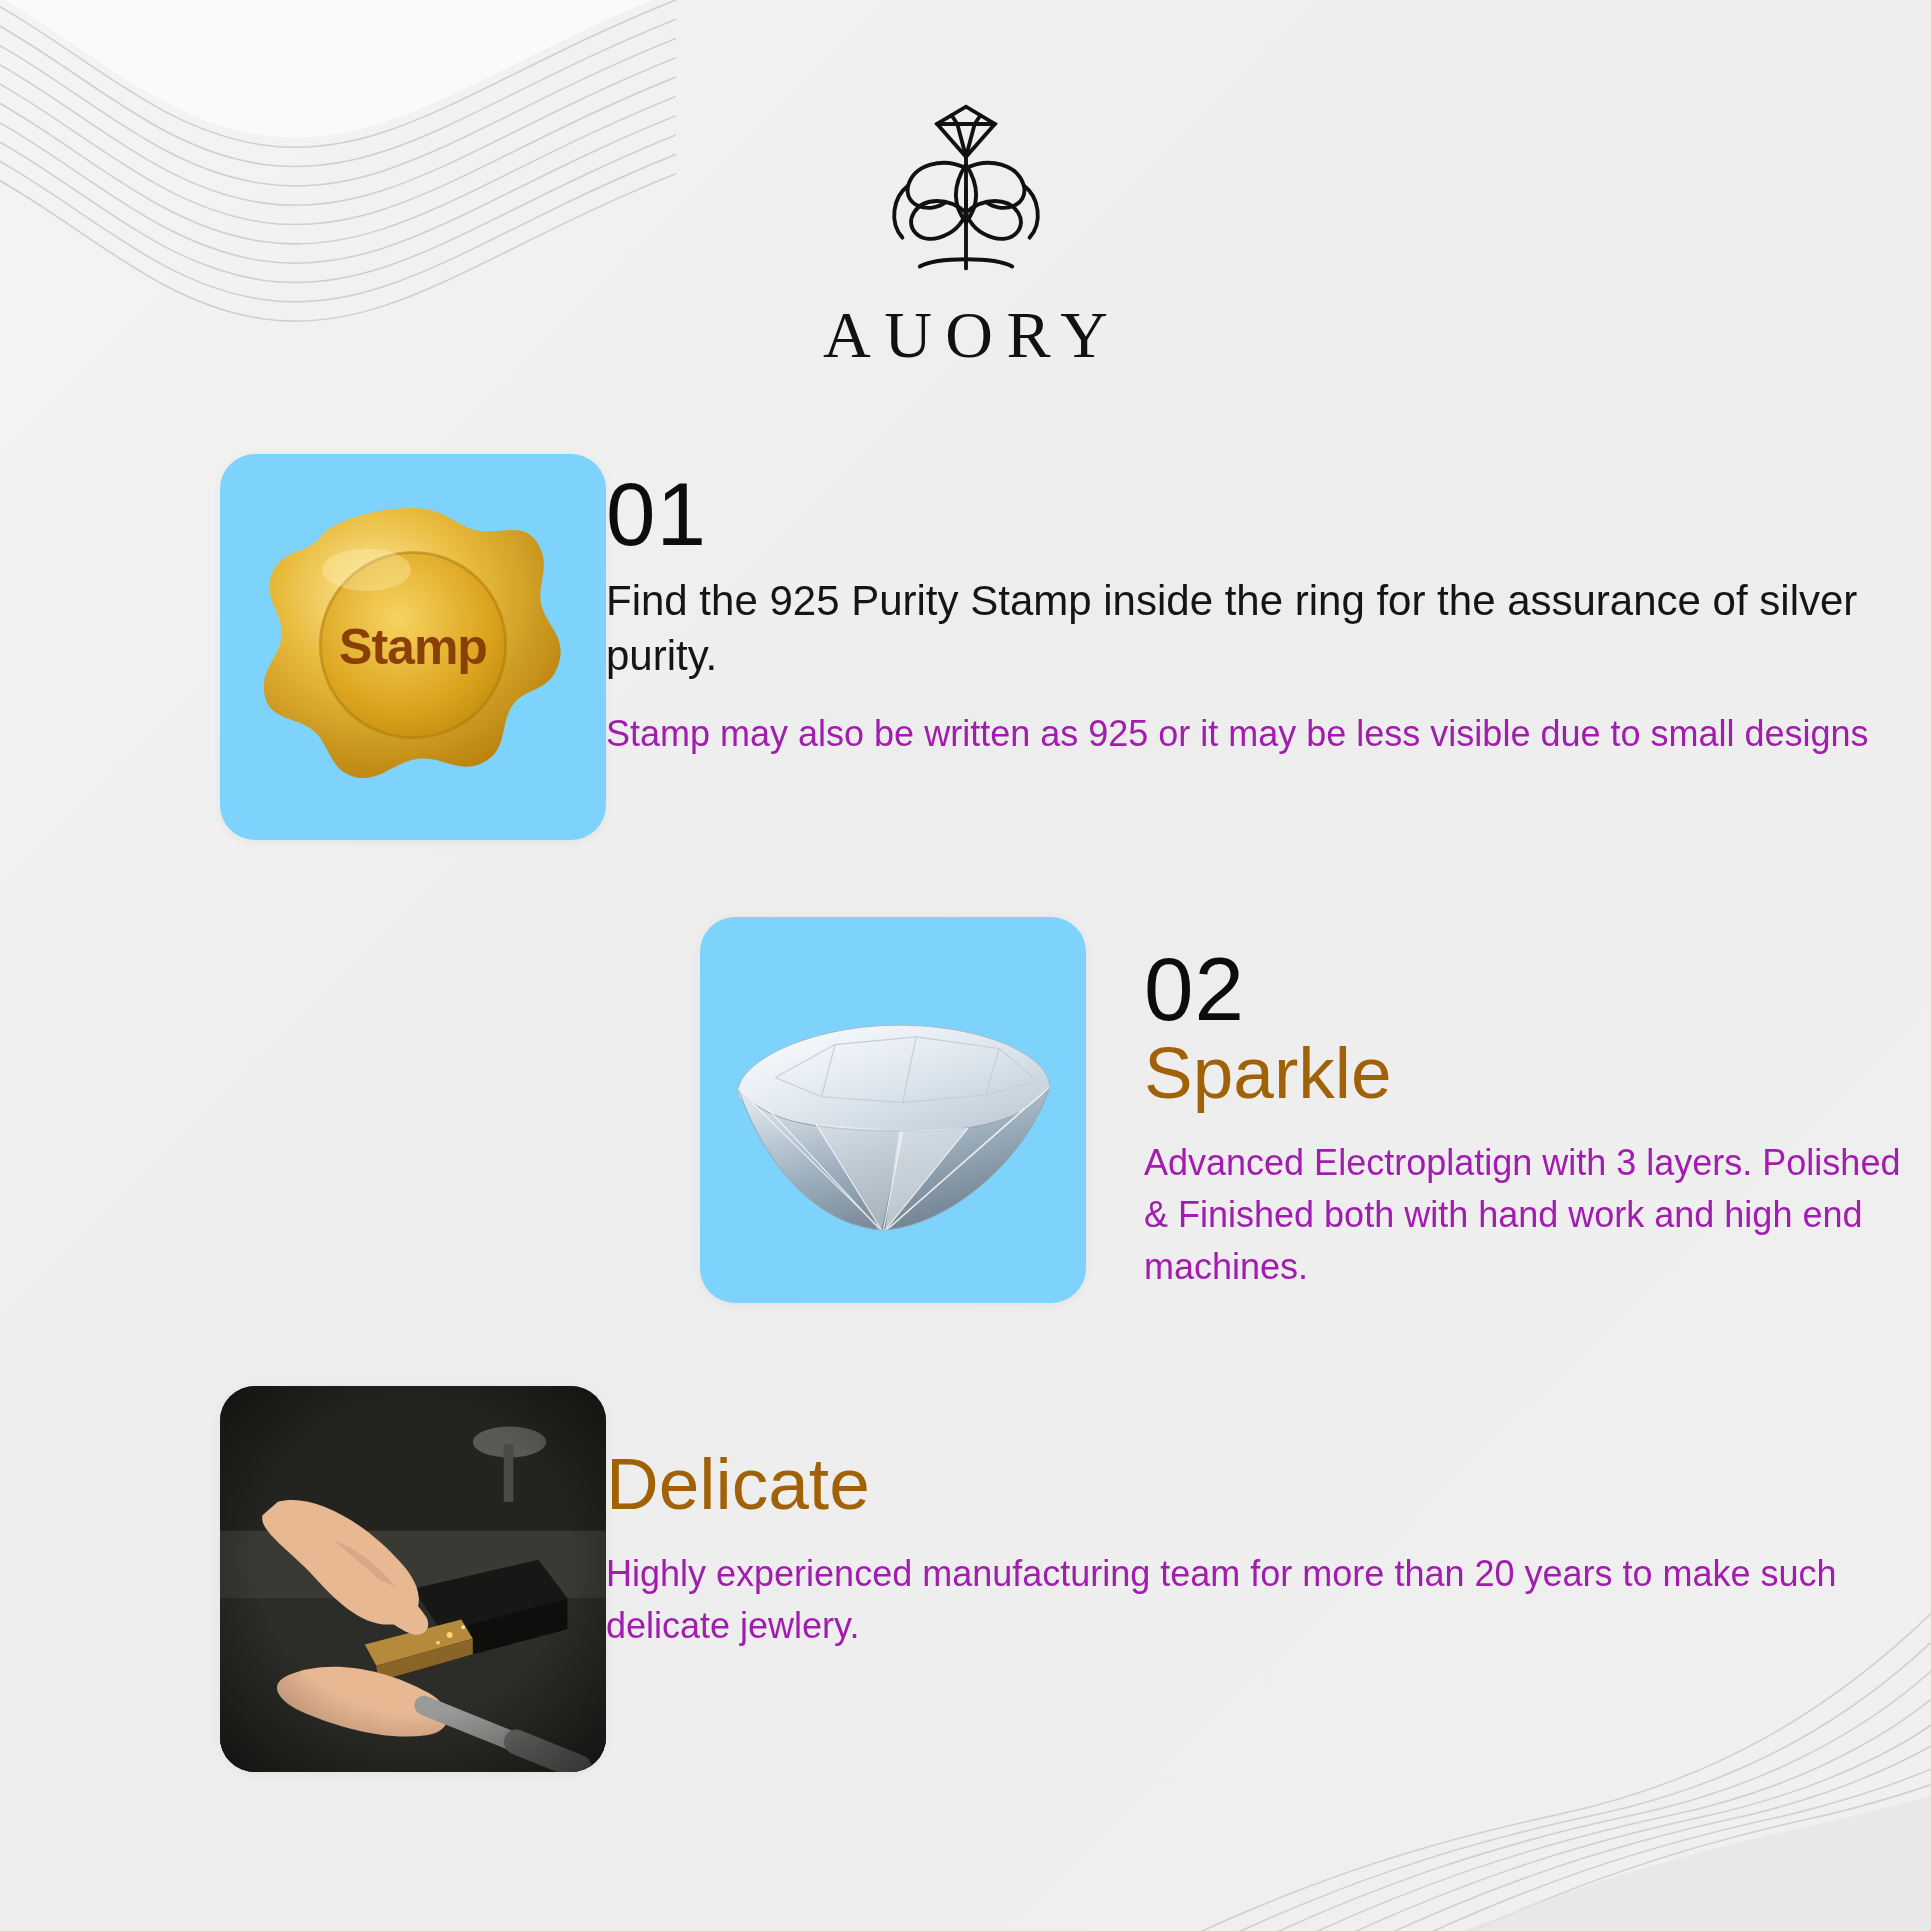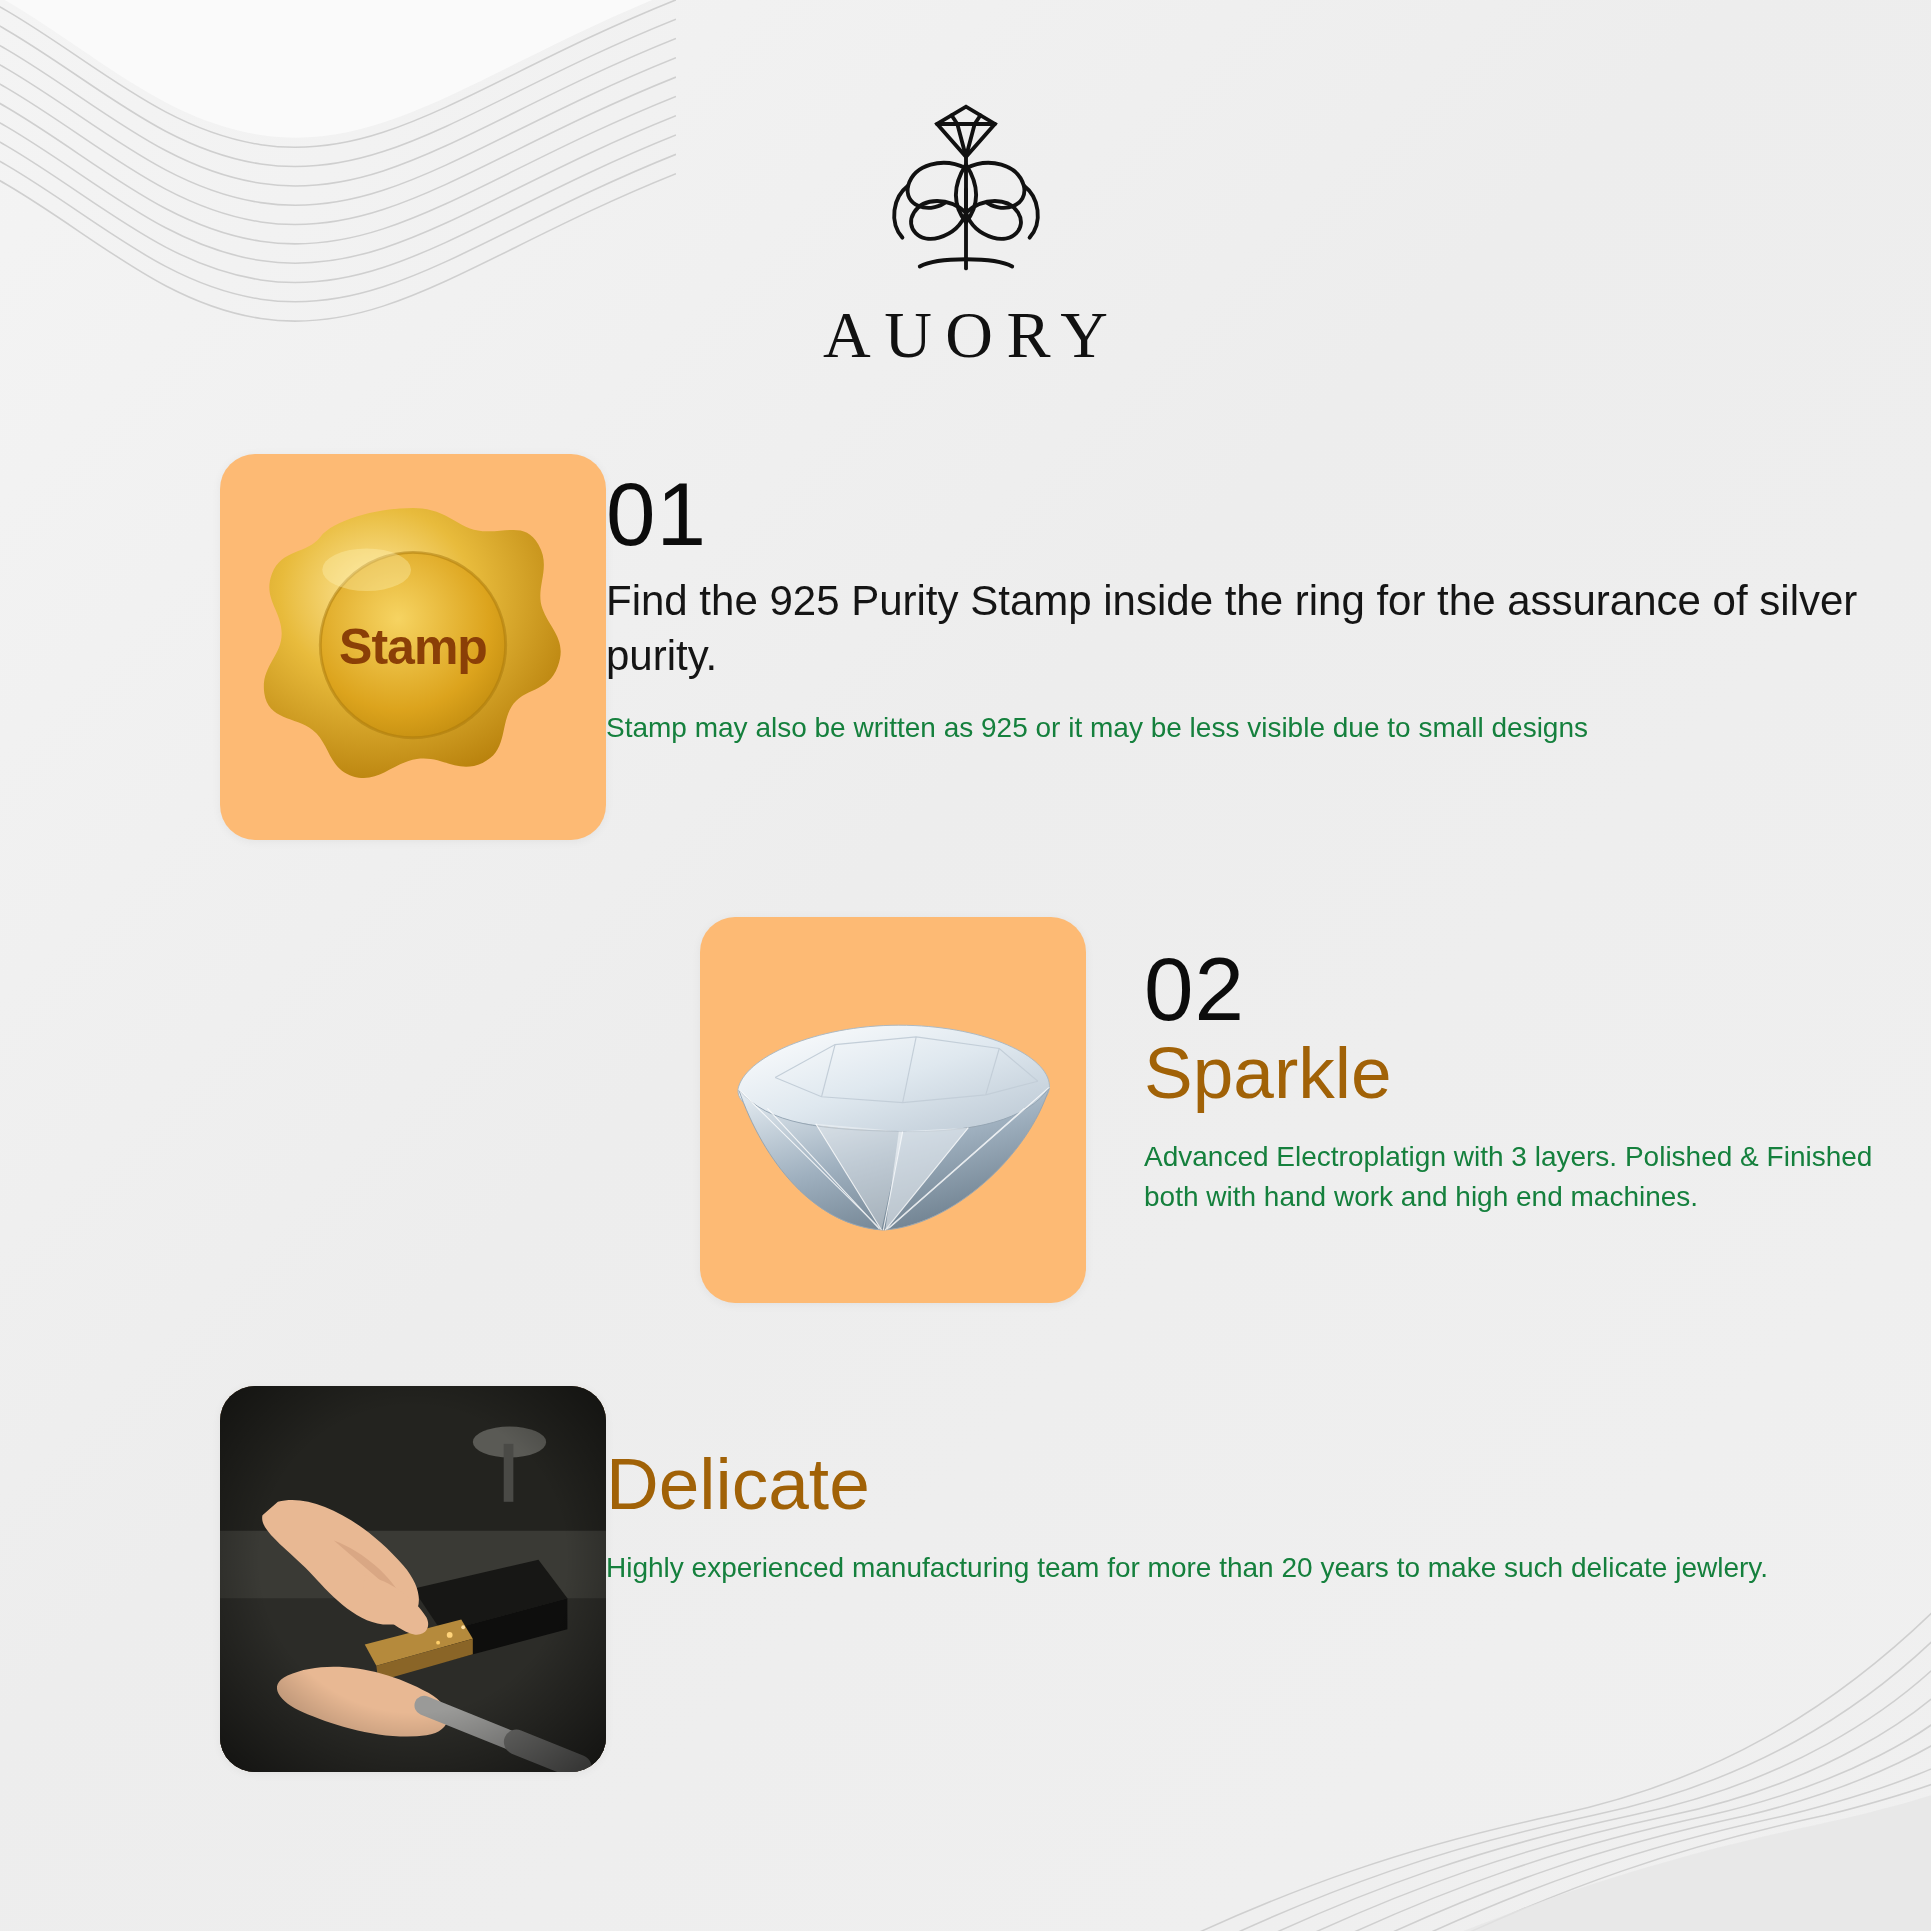--- a/index.html
+++ b/index.html
@@ -49,21 +49,21 @@
 
   
   .feature {
     position: absolute;
     display: flex;
     align-items: flex-start;
   }
   .feature-card {
     width: 386px;
     height: 386px;
-    background: #fdba74;
+    background: #7dd3fc;
     border-radius: 35px;
     box-shadow: 0 1.9px 9.7px rgba(0,0,0,0.05);
     flex: 0 0 auto;
     overflow: hidden;
     position: relative;
   }
   .feature-text {
   }
   .num {
     font-size: 89px;
@@ -80,23 +80,23 @@
     font-weight: 400;
   }
   .big-word {
     font-size: 73px;
     line-height: 1.05;
     color: #a16207;
     font-weight: 400;
     margin-top: 1.9px;
   }
   .sub {
-    font-size: 28px;
+    font-size: 36px;
     line-height: 1.45;
-    color: #15803d;
+    color: #a21caf;
     margin-top: 25px;
     font-weight: 400;
   }
 
   
   #feature-1 { top: 454px; left: 220px; }
   #feature-1 .feature-text { padding-top: 17.4px; }
 
   
   #feature-2 { top: 917px; left: 700px; }

